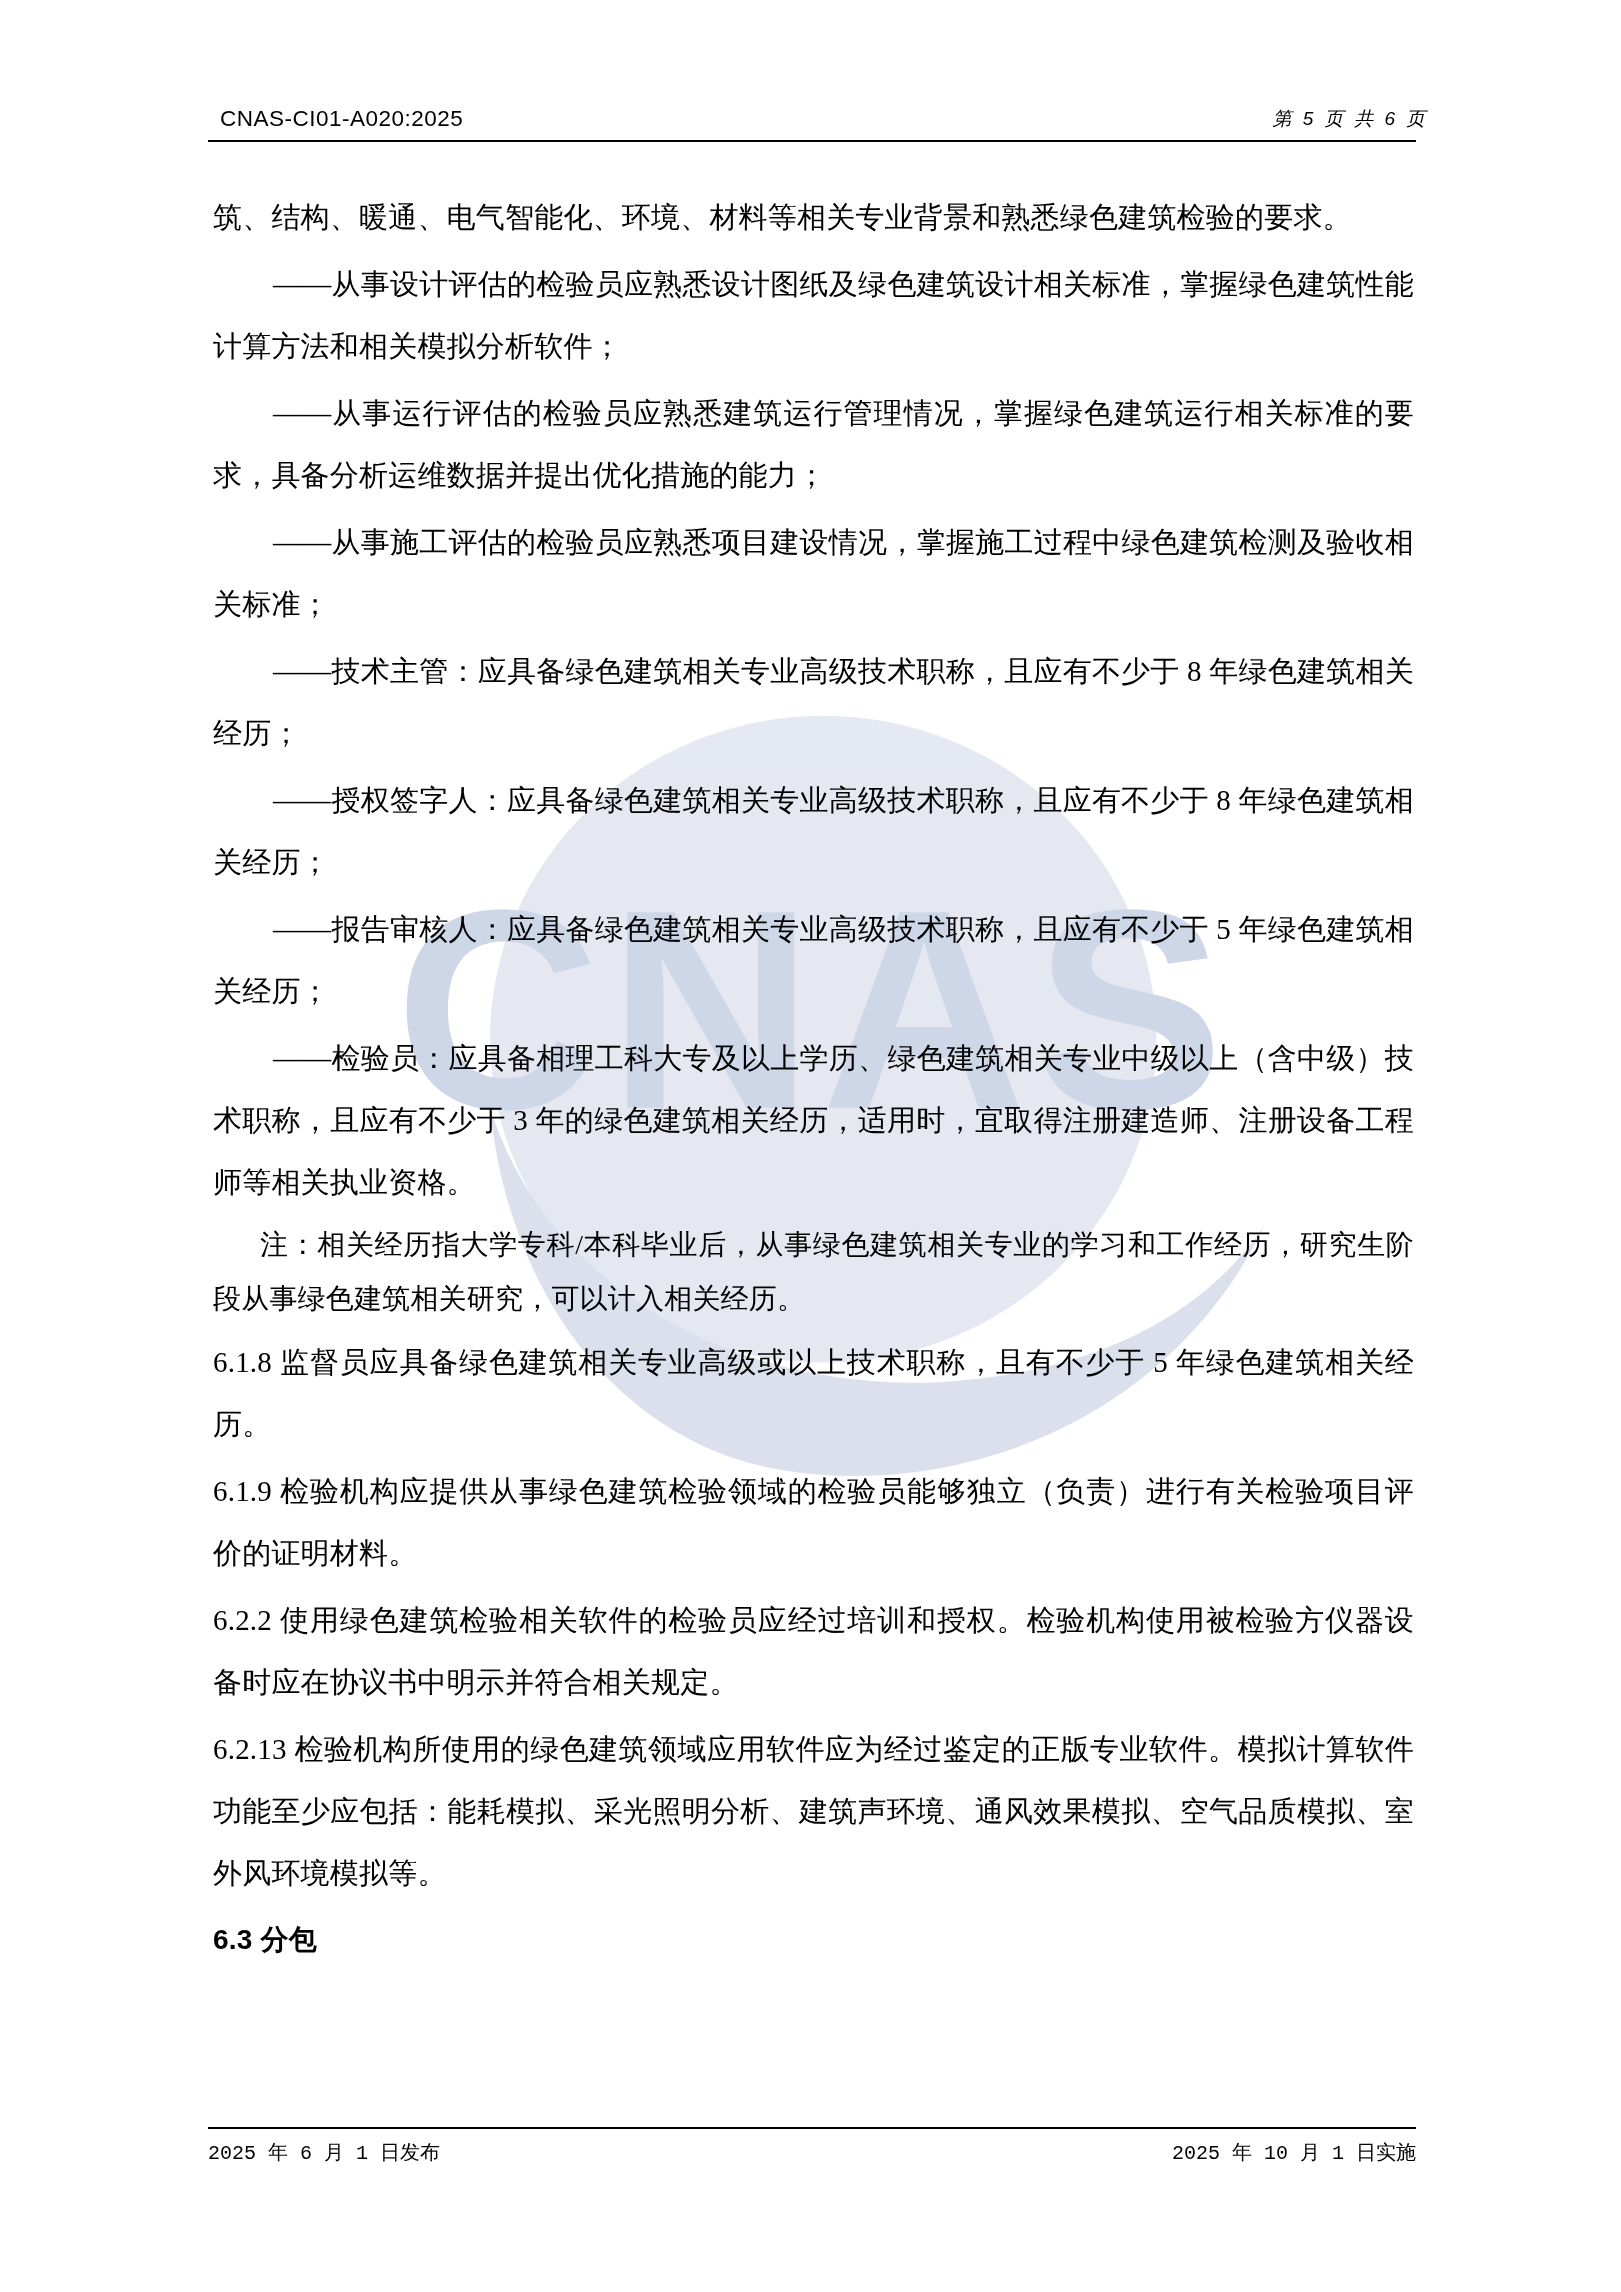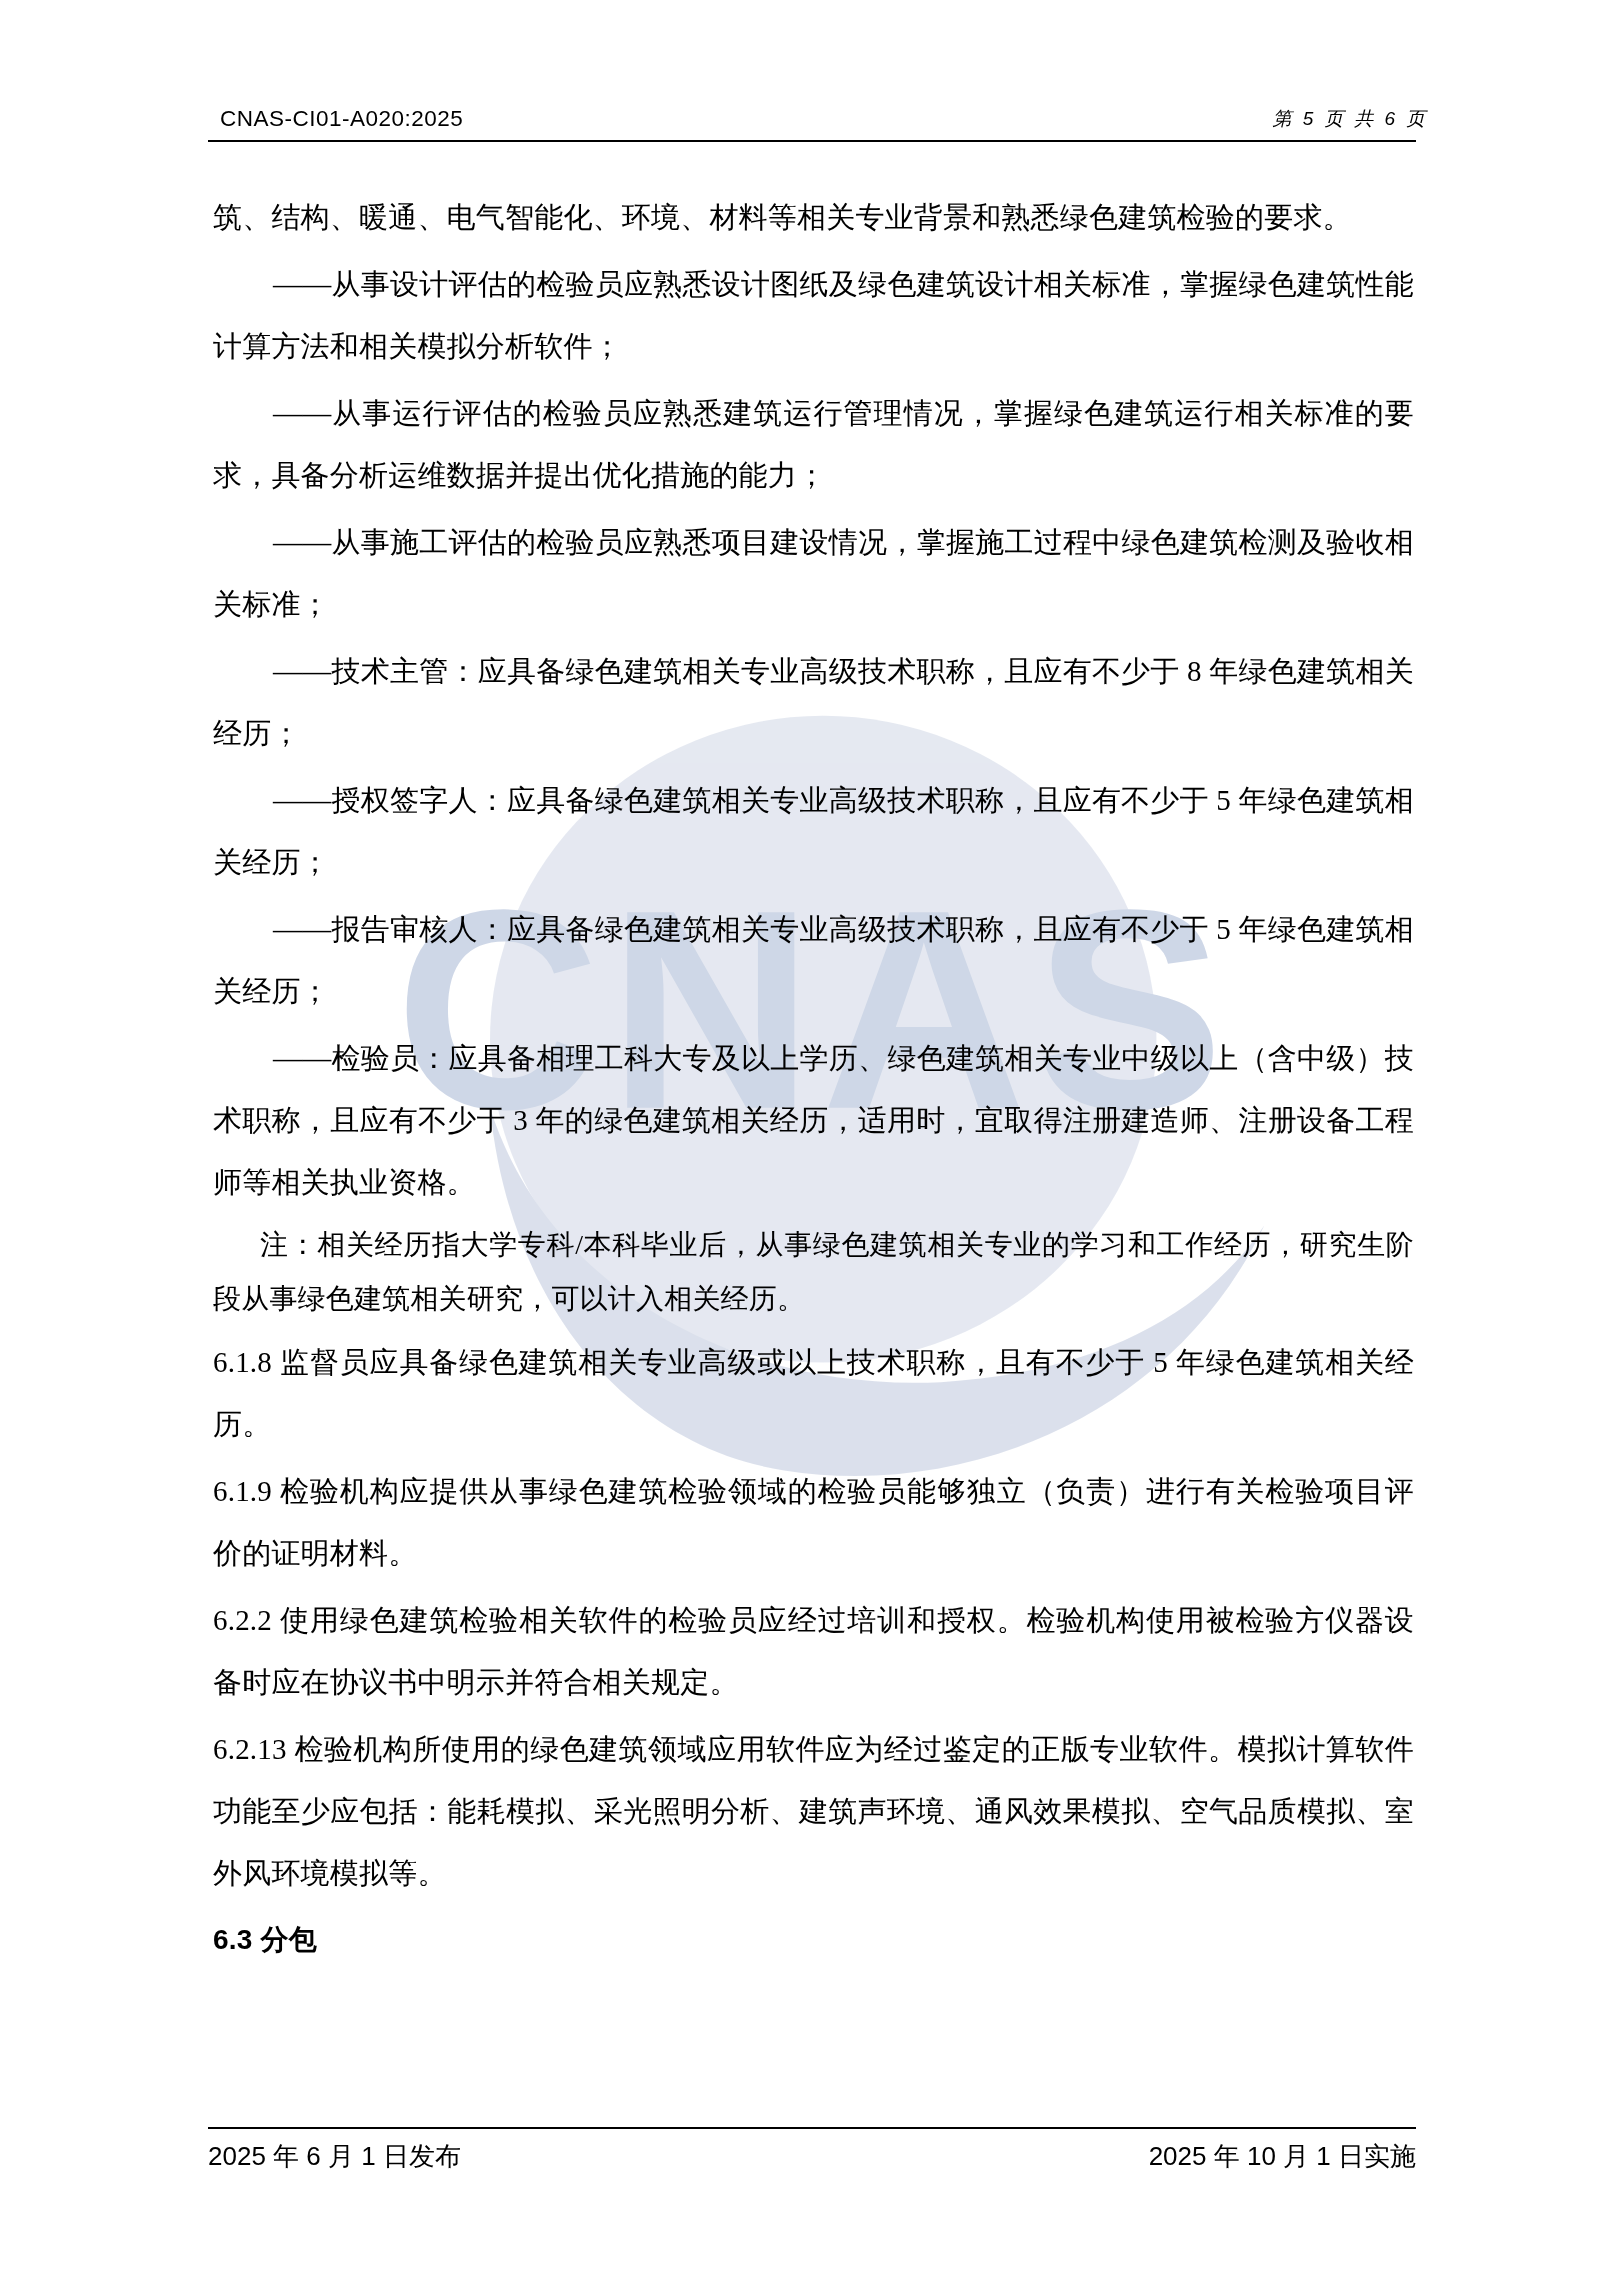--- a/index.html
+++ b/index.html
@@ -78,22 +78,22 @@
     background: #000;
     z-index: 2;
   }
   .footer {
     position: absolute;
     left: 208px;
     top: 2139px;
     width: 1208px;
     display: flex;
     justify-content: space-between;
-    font-family: Liberation Sans, sans-serif;
-    font-size: 26px;
+    font-family: Liberation Mono, monospace;
+    font-size: 20px;
     z-index: 2;
     align-items: center;
   }
 
   
   .content {
     position: absolute;
     left: 208px;
     top: 181px;
     width: 1211px;
@@ -139,21 +139,21 @@
     <span class="header-right">第 5 页 共 6 页</span>
   </div>
   <div class="header-rule"></div>
 
   <div class="content">
     <p>筑、结构、暖通、电气智能化、环境、材料等相关专业背景和熟悉绿色建筑检验的要求。</p>
     <p class="indent">——从事设计评估的检验员应熟悉设计图纸及绿色建筑设计相关标准，掌握绿色建筑性能计算方法和相关模拟分析软件；</p>
     <p class="indent">——从事运行评估的检验员应熟悉建筑运行管理情况，掌握绿色建筑运行相关标准的要求，具备分析运维数据并提出优化措施的能力；</p>
     <p class="indent">——从事施工评估的检验员应熟悉项目建设情况，掌握施工过程中绿色建筑检测及验收相关标准；</p>
     <p class="indent">——技术主管：应具备绿色建筑相关专业高级技术职称，且应有不少于 8 年绿色建筑相关经历；</p>
-    <p class="indent">——授权签字人：应具备绿色建筑相关专业高级技术职称，且应有不少于 5 年绿色建筑相关经历；</p>
+    <p class="indent">——授权签字人：应具备绿色建筑相关专业高级技术职称，且应有不少于 8 年绿色建筑相关经历；</p>
     <p class="indent">——报告审核人：应具备绿色建筑相关专业高级技术职称，且应有不少于 5 年绿色建筑相关经历；</p>
     <p class="indent">——检验员：应具备相理工科大专及以上学历、绿色建筑相关专业中级以上（含中级）技术职称，且应有不少于 3 年的绿色建筑相关经历，适用时，宜取得注册建造师、注册设备工程师等相关执业资格。</p>
     <p class="note">注：相关经历指大学专科/本科毕业后，从事绿色建筑相关专业的学习和工作经历，研究生阶段从事绿色建筑相关研究，可以计入相关经历。</p>
     <p>6.1.8 监督员应具备绿色建筑相关专业高级或以上技术职称，且有不少于 5 年绿色建筑相关经历。</p>
     <p>6.1.9 检验机构应提供从事绿色建筑检验领域的检验员能够独立（负责）进行有关检验项目评价的证明材料。</p>
     <p>6.2.2  使用绿色建筑检验相关软件的检验员应经过培训和授权。检验机构使用被检验方仪器设备时应在协议书中明示并符合相关规定。</p>
     <p>6.2.13  检验机构所使用的绿色建筑领域应用软件应为经过鉴定的正版专业软件。模拟计算软件功能至少应包括：能耗模拟、采光照明分析、建筑声环境、通风效果模拟、空气品质模拟、室外风环境模拟等。</p>
     <p class="heading">6.3  分包</p>
   </div>
 

